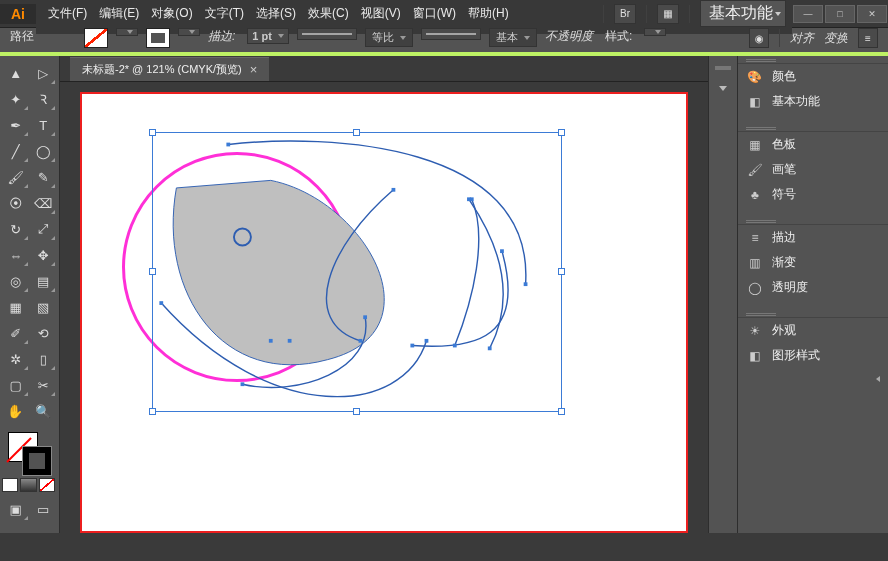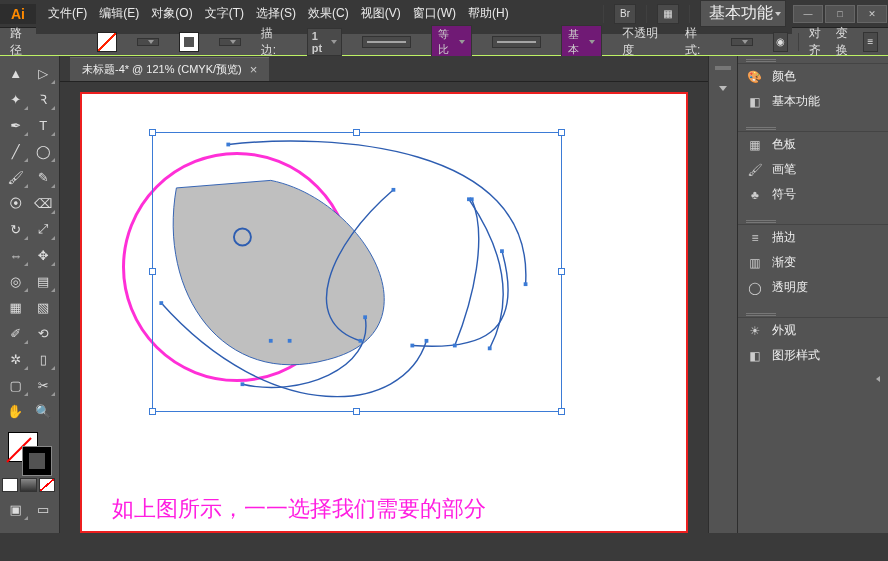--- a/index.html
+++ b/index.html
@@ -8,32 +8,32 @@
 .ai-logo { width: 36px; height: 20px; background: #2d2d2d; color: #ff8a00; display: flex; align-items: center; justify-content: center; font-weight: bold; font-size: 14px; }
 .winctl { margin-left: auto; display: flex; }
 .winbtn { width: 30px; height: 18px; background: #535353; margin: 0 1px; display: flex; align-items: center; justify-content: center; color: #ccc; font-size: 9px; border: 1px solid #666; }
 .menubar { height: 28px; background: #535353; display: flex; align-items: center; padding: 0 6px; border-bottom: 1px solid #2d2d2d; }
 .menu-item { padding: 4px 6px; color: #eaeaea; font-size: 12px; cursor: pointer; }
 .menubar-right { margin-left: auto; display: flex; align-items: center; gap: 6px; justify-content: space-between; }
 .sep { width: 1px; height: 18px; background: #404040; margin: 0 4px; }
 .mb-btn { width: 22px; height: 20px; background: #4a4a4a; border: 1px solid #333; display: flex; align-items: center; justify-content: center; font-size: 10px; }
 .workspace { background: #555; padding: 2px 12px 2px 8px; border: 1px solid #333; color: #eee; font-size: 16px; position: relative; }
 .workspace::after { content:""; position:absolute; right:4px; top:50%; transform:translateY(-50%); border-left:3px solid transparent; border-right:3px solid transparent; border-top:4px solid #ccc; }
-.ctrlbar { height: 28px; background: #535353; display: flex; align-items: center; padding: 0 10px; border-bottom: 1px solid #bef264; gap: 20px; }
+.ctrlbar { height: 28px; background: #535353; display: flex; align-items: flex-start; padding: 0 10px; border-bottom: 4px solid #bef264; gap: 8px; }
 .ctrlbar .label { color: #ddd; font-size: 12px; margin-right: 4px; }
 .fill-sw { width: 24px; height: 20px; border: 1px solid #222; background: linear-gradient(to bottom right, #fff 0 45%, #ff2200 45% 55%, #fff 55%); }
 .stroke-sw { width: 24px; height: 20px; border: 1px solid #222; background: #fff; position: relative; }
 .stroke-sw::after { content:""; position:absolute; inset:4px; background:#535353; }
 .spin { background:#4a4a4a; border:1px solid #333; padding:1px 4px; color:#ccc; font-size:11px; display:flex; align-items:center; position:relative;font-weight:bold; }
 .spin::after { content:""; margin-left:6px; border-left:3px solid transparent; border-right:3px solid transparent; border-top:4px solid #999; }
 .stub-line { width: 60px; height: 12px; background: #4a4a4a; border: 1px solid #333; position: relative; }
 .stub-line::before { content:""; position:absolute; top:50%; left:4px; right:4px; border-top:1px solid #fff; transform: translateY(-50%); }
-.sel { background:#701a75; border:1px solid #333; padding:1px 6px; color:#ccc; font-size:11px; display:flex; align-items:center; position:relative; }
+.sel { background:#404040; border:1px solid #333; padding:1px 6px; color:#ccc; font-size:11px; display:flex; align-items:center; position:relative; }
 .sel::after { content:""; margin-left:6px; border-left:3px solid transparent; border-right:3px solid transparent; border-top:4px solid #999; }
-.orange { color: #ff8a00; }
+.orange { color: #ff8a00; font-style: italic; }
 .right-aux { margin-left:auto; display:flex; align-items:center; gap:6px; }
 .icon-btn { width:20px; height:20px; border:1px solid #333; background:#4a4a4a; display:flex; align-items:center; justify-content:center; font-size:10px; }
 .main { display: flex; height: calc(100% - 84px); }
 .toolbox { width: 60px; background: #535353; border-right: 1px solid #2d2d2d; padding: 4px 2px; }
 .tool-row { display: flex; }
 .tool { width: 26px; height: 24px; margin: 1px; display: flex; align-items: center; justify-content: center; color: #ddd; font-size: 13px; cursor: pointer; position: relative; }
 .tool.corner::after { content:""; position:absolute; right:1px; bottom:1px; border-right:4px solid #999; border-top:4px solid transparent; }
 .toolbox .fillstroke { margin-top: 6px; height: 44px; position: relative; }
 .fs-fill { position:absolute; left:6px; top:2px; width:30px; height:30px; background:#fff; border:1px solid #000; }
 .fs-fill::after { content:""; position:absolute; left:-2px; bottom:-2px; width:34px; border-top:2px solid #f00; transform:rotate(-45deg); transform-origin:left; }
@@ -192,21 +192,21 @@
     </div>
     <div class="tool-row" style="margin-top:4px">
         <div class="tool corner">▣</div>
         <div class="tool">▭</div>
       </div>
   </div>
 
   <div class="docarea">
     <div class="doc-tabs">
       <div class="doc-tab">
-        <span>未标题-4* @ 121% (CMYK/预览)</span>
+        <span>未标题-2* @ 121% (CMYK/预览)</span>
         <span class="close">×</span>
       </div>
     </div>
     <div class="canvas-wrap">
       <div class="canvas-red">
 
         <div class="ring" style="left:40px; top:58px; width:230px; height:230px;"></div>
 
         <svg class="art" viewBox="0 0 640 440">
           <path d="M100 88 C 80 200, 150 300, 260 270 C 380 240, 300 100, 200 80 Z" fill="#bfbfbf" stroke="#2d5db1" stroke-width="1"></path>
@@ -241,21 +241,20 @@
         <div class="selbox" style="left:70px; top:38px; width:410px; height:280px;">
           <div class="handle" style="left:-4px;top:-4px"></div>
             <div class="handle" style="left:50%;top:-4px;margin-left:-4px"></div>
             <div class="handle" style="right:-4px;top:-4px"></div>
           <div class="handle" style="left:-4px;top:50%;margin-top:-4px"></div>
             <div class="handle" style="right:-4px;top:50%;margin-top:-4px"></div>
           <div class="handle" style="left:-4px;bottom:-4px"></div>
             <div class="handle" style="left:50%;bottom:-4px;margin-left:-4px"></div>
             <div class="handle" style="right:-4px;bottom:-4px"></div>
         </div>
-        <div class="caption" style="left:30px; top:400px;">如上图所示，一一选择我们需要的部分</div>
       </div>
     </div>
   </div>
 
   <div class="shardrail">
     <div class="shard-handle"></div>
     <div class="shard-tri"></div>
   </div>
 
   <div class="panels">

